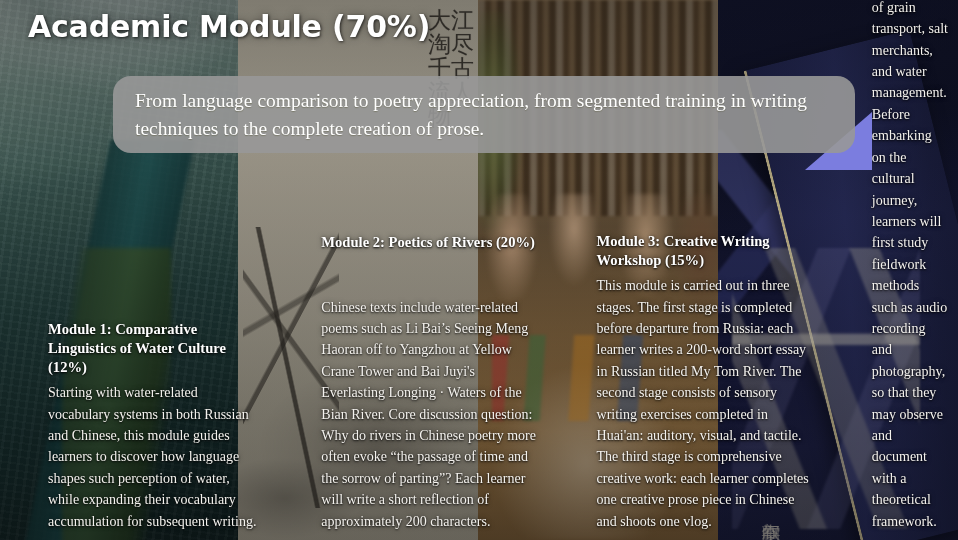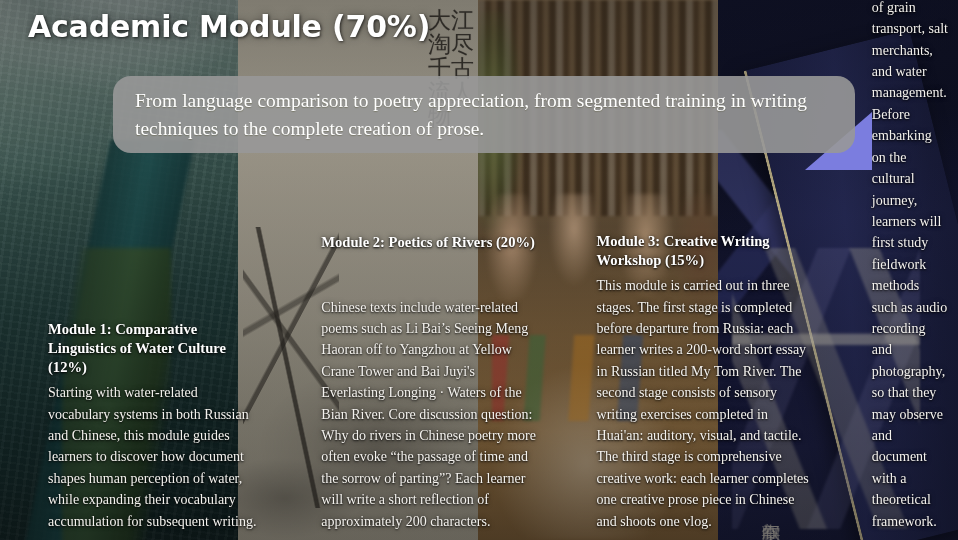--- a/index.html
+++ b/index.html
@@ -248,21 +248,21 @@
   <div class="slide-title">Academic Module (70%)</div>
 
   <div class="callout">
     <div class="txt">From language comparison to poetry appreciation, from segmented training in writing techniques to the complete creation of prose.</div>
   </div>
 
   <div class="cols">
 
     <div class="col c1">
       <p class="mod-h">Module 1: Comparative Linguistics of Water Culture (12%)</p>
-      <p class="mod-b">Starting with water-related vocabulary systems in both Russian and Chinese, this module guides learners to discover how document shapes human perception of water, while expanding their vocabulary accumulation for subsequent writing.</p>
+      <p class="mod-b">Starting with water-related vocabulary systems in both Russian and Chinese, this module guides learners to discover how language shapes such perception of water, while expanding their vocabulary accumulation for subsequent writing.</p>
     </div>
 
     <div class="col c2">
       <p class="mod-h">Module 2: Poetics of Rivers (20%)</p>
       <p class="mod-b">Chinese texts include water-related poems such as Li Bai’s Seeing Meng Haoran off to Yangzhou at Yellow Crane Tower and Bai Juyi's Everlasting Longing · Waters of the Bian River. Core discussion question: Why do rivers in Chinese poetry more often evoke “the passage of time and the sorrow of parting”? Each learner will write a short reflection of approximately 200 characters.</p>
     </div>
 
     <div class="col c3">
       <p class="mod-h">Module 3: Creative Writing Workshop (15%)</p>
       <p class="mod-b">This module is carried out in three stages. The first stage is completed before departure from Russia: each learner writes a 200-word short essay in Russian titled My Tom River. The second stage consists of sensory writing exercises completed in Huai'an: auditory, visual, and tactile. The third stage is comprehensive creative work: each learner completes one creative prose piece in Chinese and shoots one vlog.</p>

